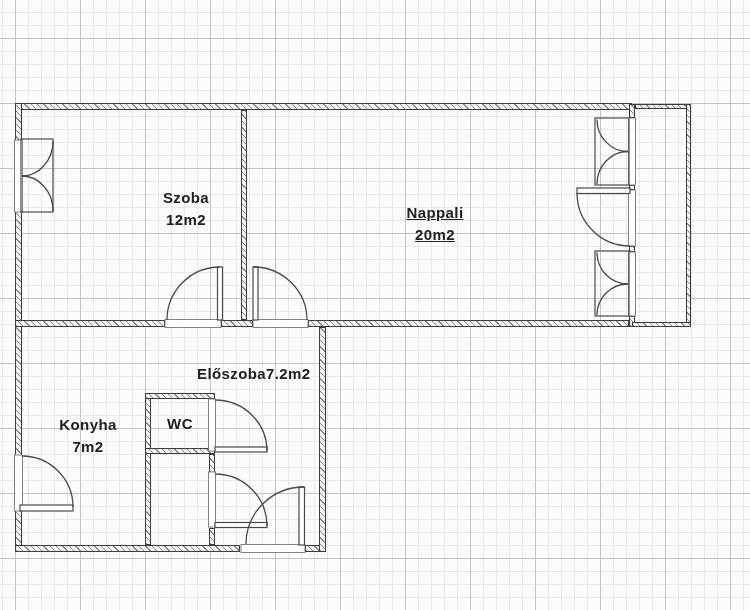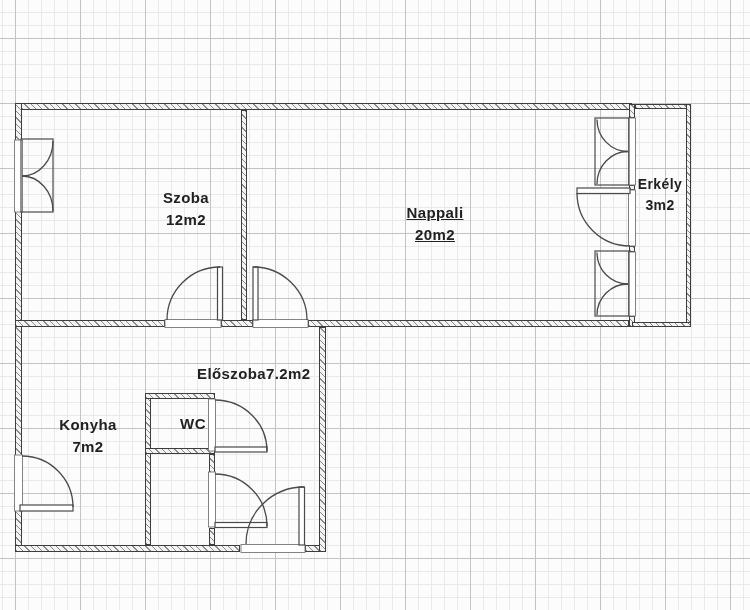--- a/index.html
+++ b/index.html
@@ -119,32 +119,28 @@
   <div class="room-label" style="left:138px;top:187px;margin-left:48px;">
     <span>Szoba</span>
     <span>12m2</span>
   </div>
 
   <div class="room-label" style="left:435px;top:202px;text-decoration:underline;">
     <span>Nappali</span>
     <span>20m2</span>
   </div>
 
-  <div class="room-label small" style="left:660px;top:174px;">
-    <span>Erkély</span>
-    <span>3m2</span>
-  </div>
 
   <div class="room-label inline" style="left:197px;top:363px;">
     <span>Előszoba</span><span>7.2m2</span>
   </div>
 
   <div class="room-label" style="left:88px;top:414px;">
     <span>Konyha</span>
     <span>7m2</span>
   </div>
 
-  <div class="room-label" style="left:193px;top:413px;">
+  <div class="room-label" style="left:180px;top:413px;">
     <span>WC</span>
   </div>
 
 
 </div>
 
 </body></html>

